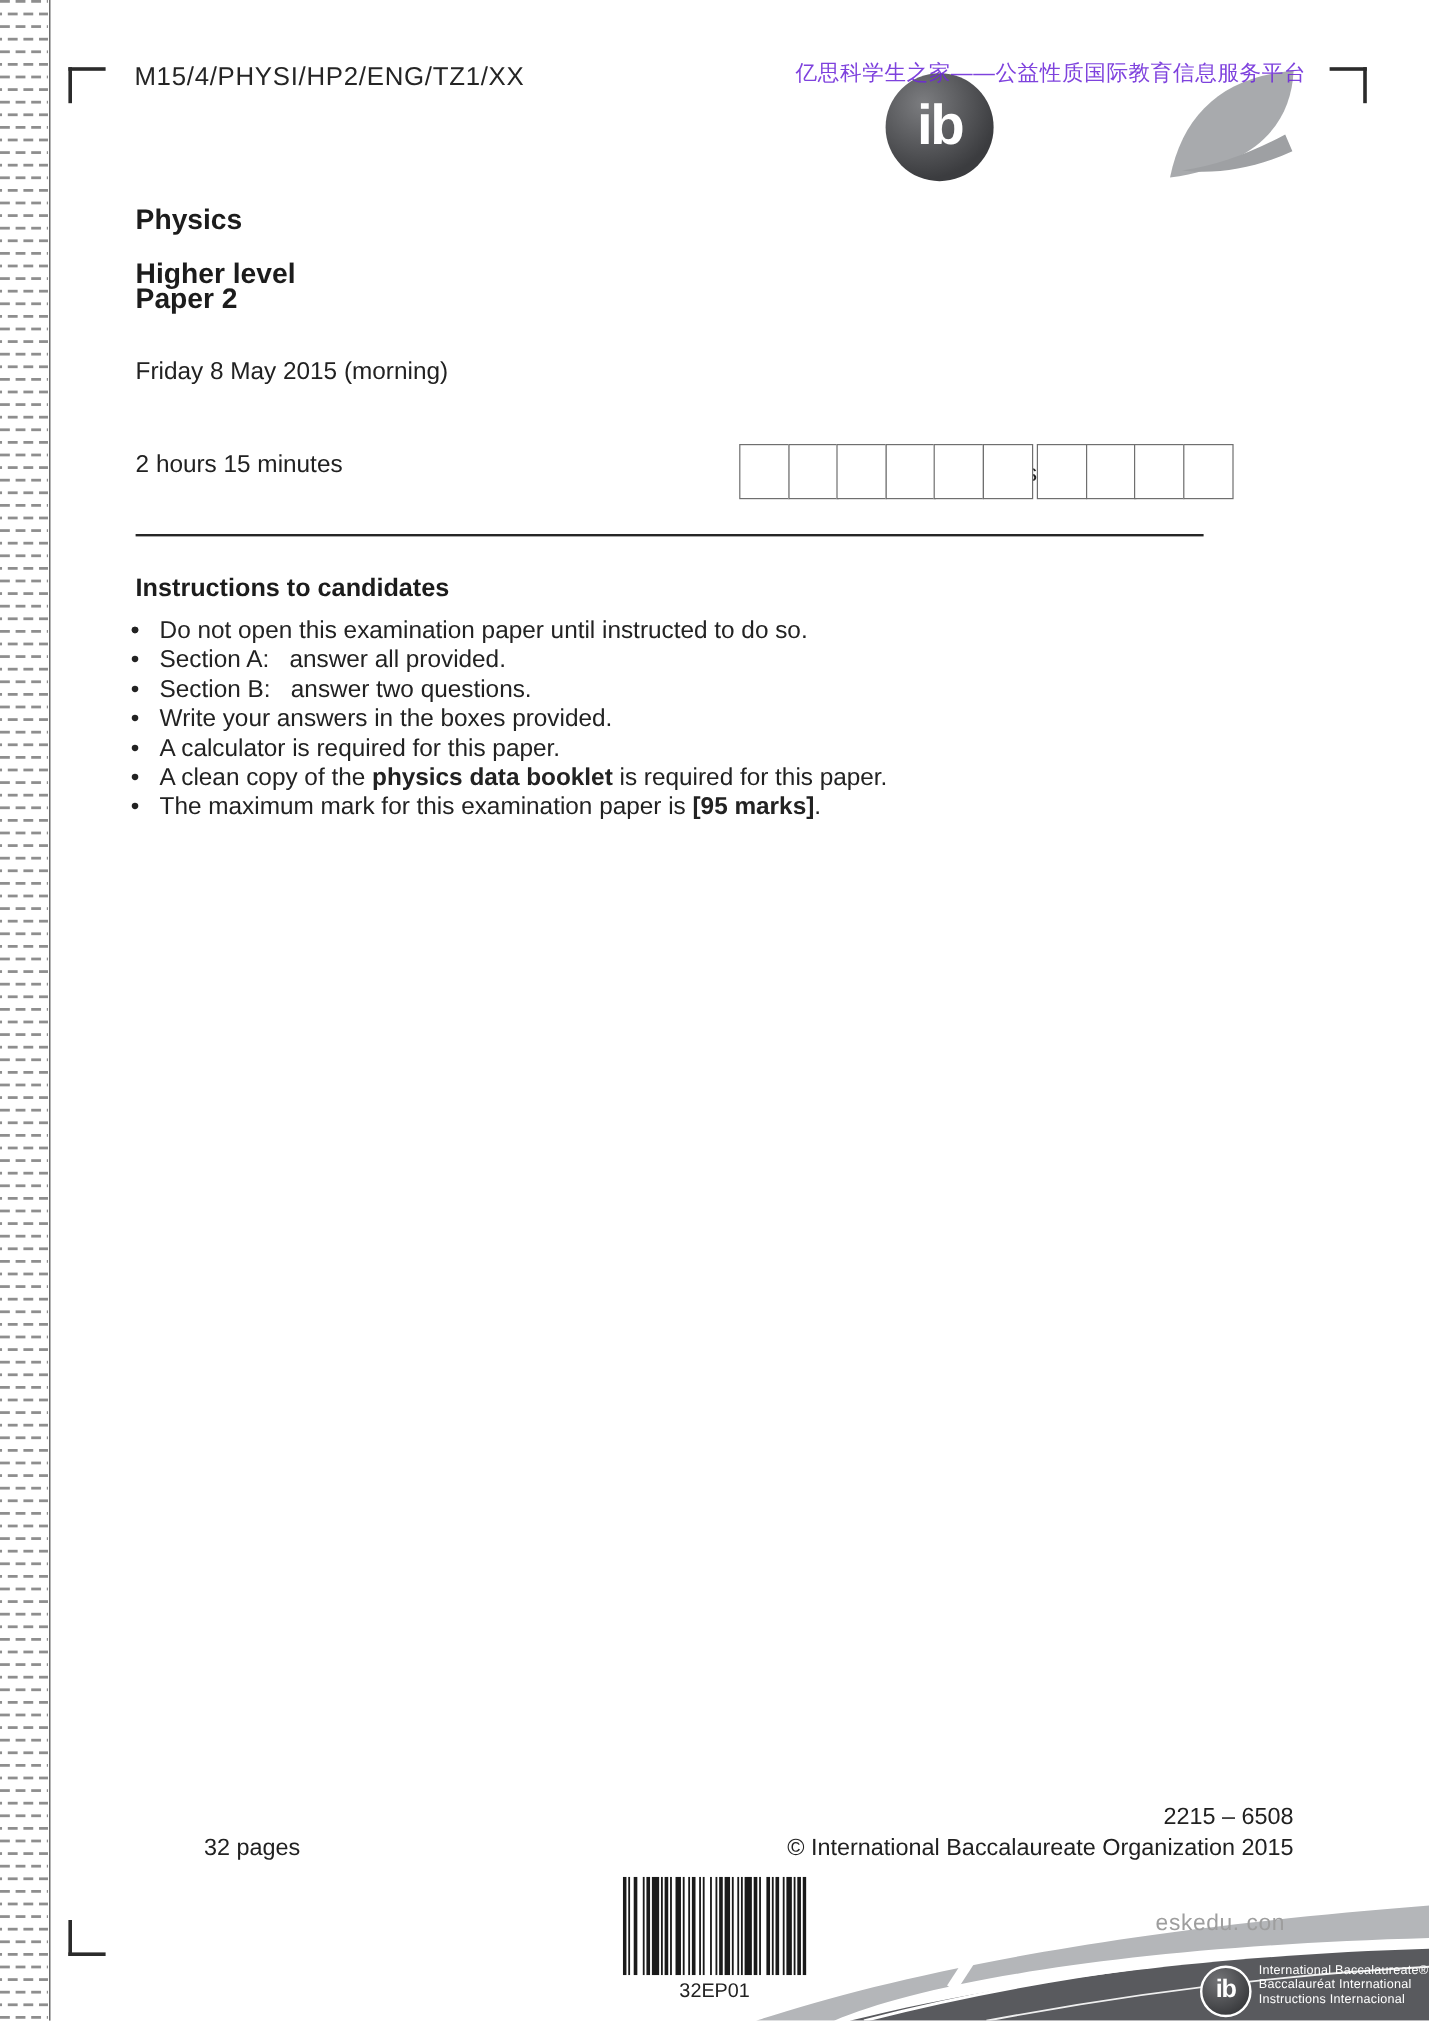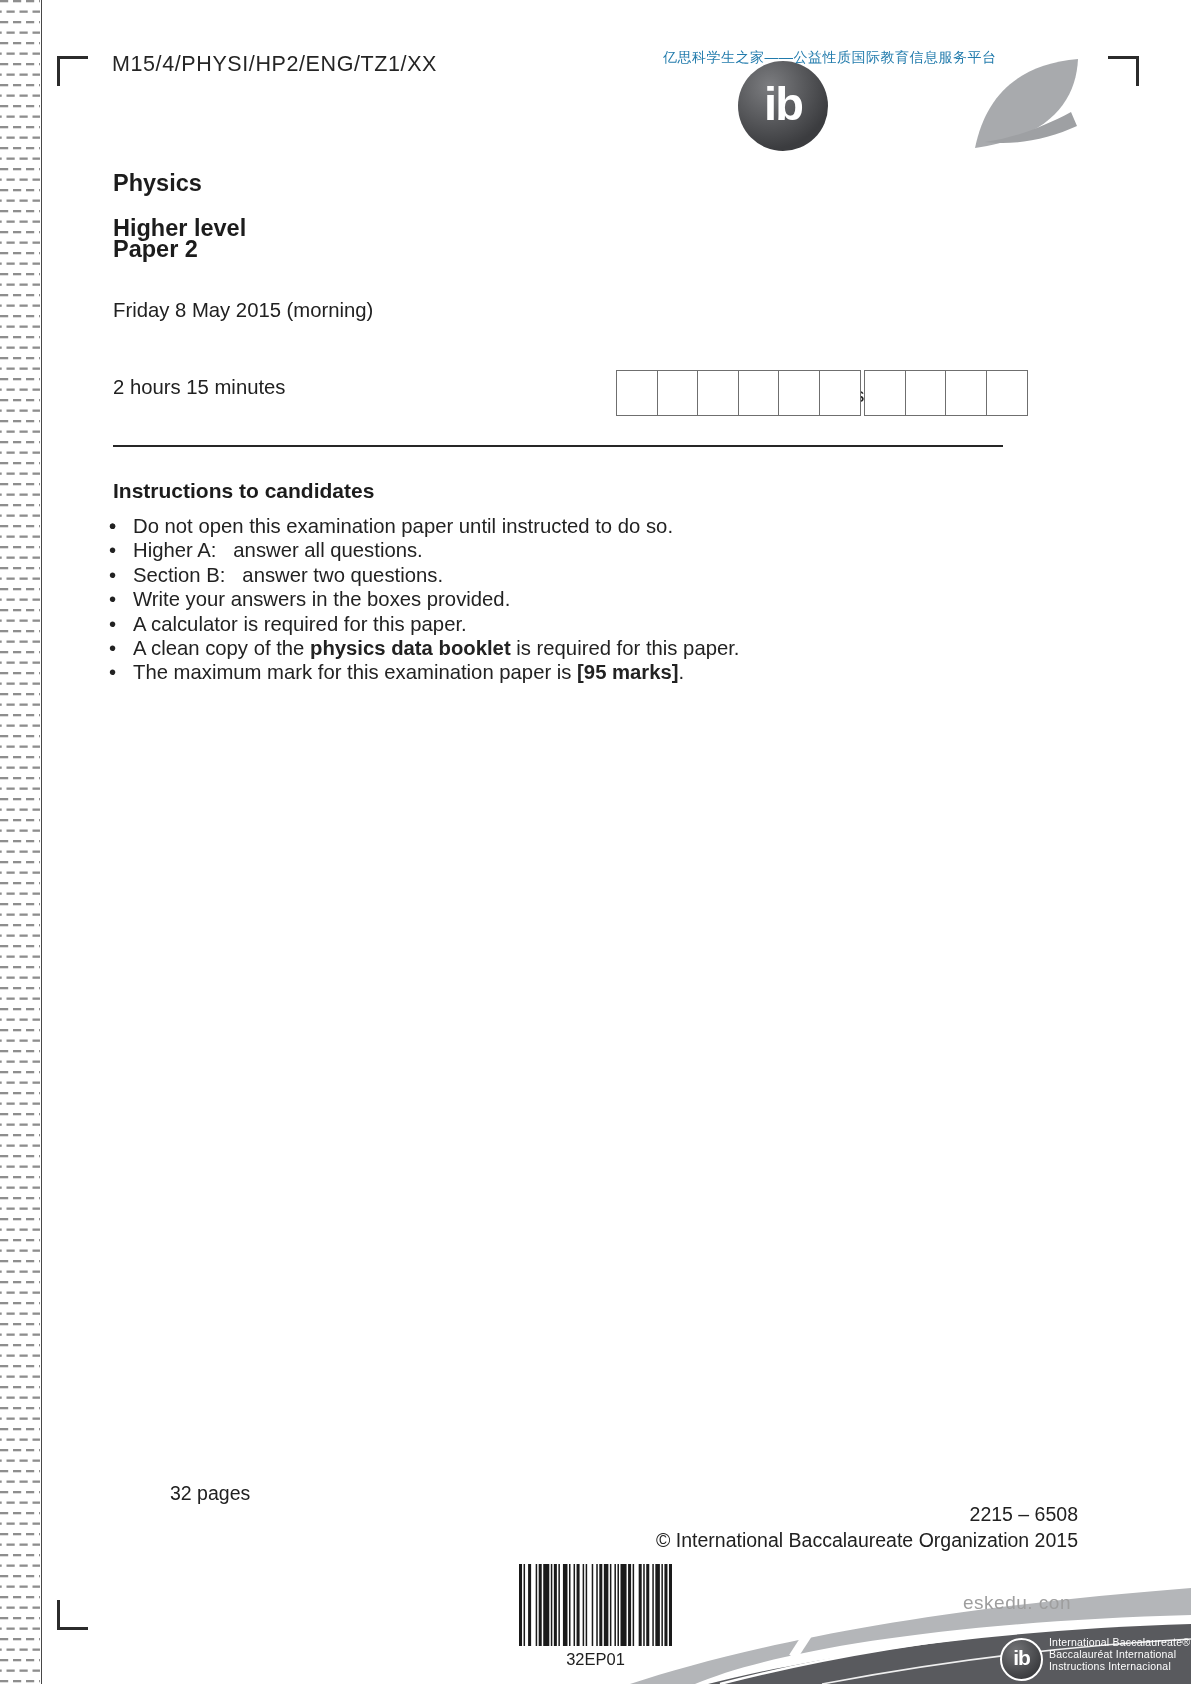--- a/index.html
+++ b/index.html
@@ -9,21 +9,21 @@
   .pre{white-space:pre-wrap;}
 
   
   .mark{width:28px;height:27px;}
   .mark.tl{border-top:3.5px solid #2b2b2b;border-left:3.5px solid #2b2b2b;}
   .mark.tr{border-top:3.5px solid #2b2b2b;border-right:3.5px solid #2b2b2b;}
   .mark.bl{border-bottom:3.5px solid #2b2b2b;border-left:3.5px solid #2b2b2b;}
 
   
   .exam-code{left:112px;top:52px;font-size:21.5px;letter-spacing:.6px;color:#252525;}
-  .cn-wm{left:663px;top:49px;font-size:14px;letter-spacing:.5px;color:#0369a1;
+  .cn-wm{left:663px;top:49px;font-size:18px;letter-spacing:.5px;color:#6d28d9;
          opacity:.88;z-index:40;white-space:nowrap;}
 
   
   .banner{left:735px;top:50px;width:350px;height:106px;}
   .banner .rect{position:absolute;left:95px;top:18px;width:218px;height:73px;border-radius:10px;
       background:linear-gradient(100deg,#4d4e52,#5c5d61 55%,#737477);z-index:2;}
   .banner .rect .lines{padding:4px 0 0 17px;color:#fff;font-size:16.5px;line-height:19.6px;
       letter-spacing:.2px;}
   .banner .circle{position:absolute;left:3px;top:11px;width:90px;height:90px;border-radius:50%;
       background:radial-gradient(circle at 35% 28%,#7c7d80,#3b3c3f 72%);z-index:4;
@@ -47,21 +47,21 @@
 
   
   .instr-head{left:113px;top:479px;font-size:21px;font-weight:700;color:#1c1c1c;}
   .instr{left:105px;top:514px;width:900px;list-style:none;margin:0;padding:0;}
   .instr li{position:relative;padding-left:28px;font-size:20.3px;line-height:24.4px;color:#222;}
   .instr li .dot{position:absolute;left:4px;top:0;}
   .instr .b{font-weight:700;}
 
   
   .f-code{left:878px;top:1503px;width:200px;text-align:right;font-size:19.5px;}
-  .f-pages{left:170px;top:1482px;font-size:19.5px;}
+  .f-pages{left:170px;top:1529px;font-size:19.5px;}
   .f-copy{left:500px;top:1529px;width:578px;text-align:right;font-size:19.5px;}
   .esk-wm{left:963px;top:1592px;font-size:19px;color:#9e9e9e;z-index:6;letter-spacing:.5px;}
   .bc-label{left:519px;top:1650px;width:153px;text-align:center;font-size:16.5px;z-index:5;}
   .f-logo-circle{left:1000px;top:1638px;width:43px;height:43px;border-radius:50%;
       border:2.5px solid #fff;background:radial-gradient(circle at 35% 28%,#737477,#3b3c3f 75%);
       z-index:8;display:flex;align-items:center;justify-content:center;box-sizing:border-box;}
   .f-logo-circle span{color:#fff;font-size:21px;font-weight:700;letter-spacing:-1px;padding-bottom:3px;}
   .f-logo-lines{left:1049px;top:1636px;z-index:8;color:#fff;font-size:10.5px;line-height:12px;
       letter-spacing:.2px;}
   .strip-line{left:40.5px;top:0;width:1.6px;height:1684px;background:#474747;}
@@ -836,21 +836,21 @@
     <div class="cbox"></div>
   </div>
 <div class="abs duration">2 hours 15 minutes</div>
 
 <div class="abs rule"></div>
 
 <div class="abs instr-head">Instructions to candidates</div>
 <ul class="abs instr" id="instr-list">
     <li><span class="dot">•</span></li>
     <li><span class="dot">•</span><span class="pre">Do not open this examination paper until instructed to do so.</span></li>
-    <li><span class="dot">•</span><span class="pre">Higher A:   answer all questions.</span></li>
+    <li><span class="dot">•</span><span class="pre">Section A:   answer all provided.</span></li>
     <li><span class="dot">•</span><span class="pre">Section B:   answer two questions.</span></li>
     <li><span class="dot">•</span><span class="pre">Write your answers in the boxes provided.</span></li>
     <li><span class="dot">•</span><span class="pre">A calculator is required for this paper.</span></li>
     <li><span class="dot">•</span><span class="pre">A clean copy of the </span><span class="pre b">physics data booklet</span><span class="pre"> is required for this paper.</span></li>
     <li><span class="dot">•</span><span class="pre">The maximum mark for this examination paper is </span><span class="pre b">[95 marks]</span><span class="pre">.</span></li>
   </ul>
 
 <div class="abs f-code">2215 – 6508</div>
 <div class="abs f-pages">32 pages</div>
 <div class="abs f-copy">© International Baccalaureate Organization 2015</div>

